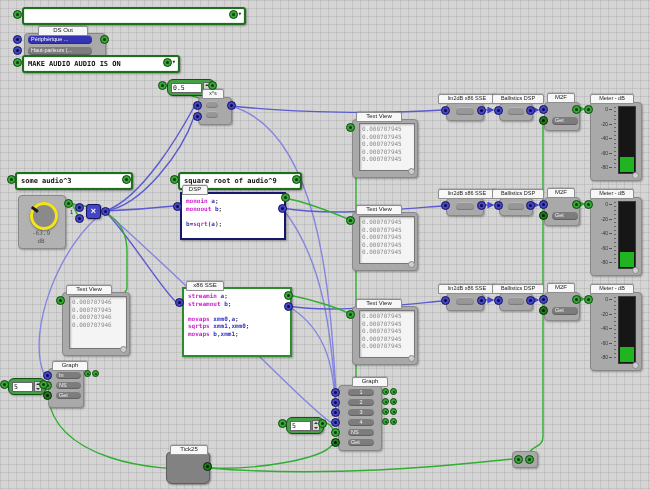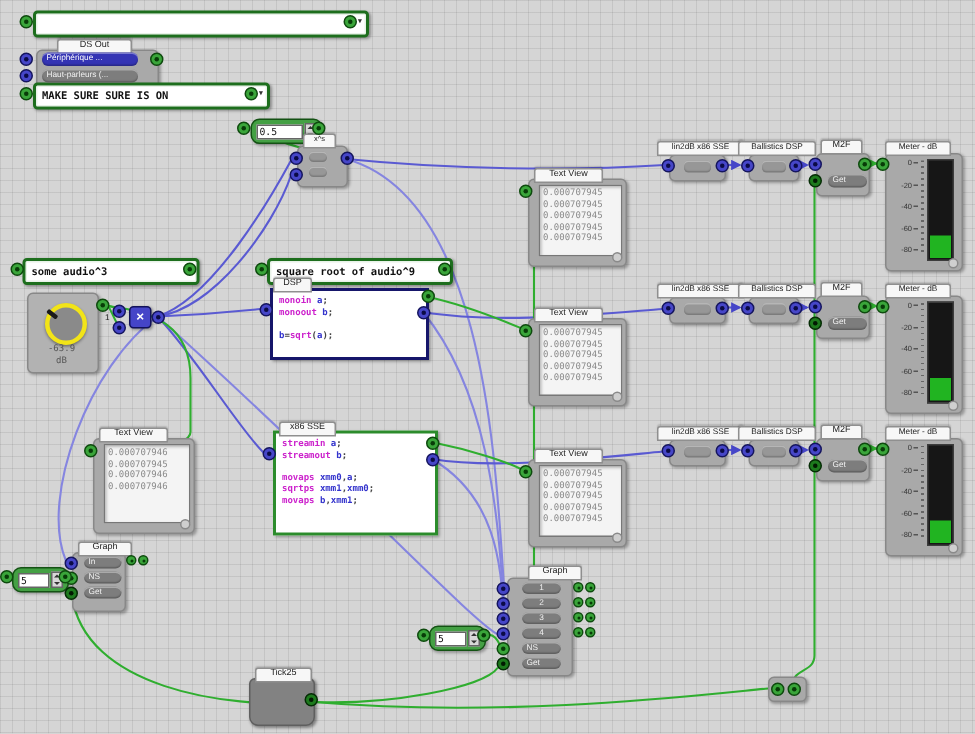--- a/index.html
+++ b/index.html
@@ -135,21 +135,21 @@
   <div class="node-tab" style="left:38px;top:26px;width:44px;">DS Out</div>
   <div class="node-body" style="left:24px;top:33px;width:80px;height:26px;"></div>
   <div class="conn b" style="left:13px;top:35px;"></div>
   <div class="pill blue" style="left:28px;top:35px;width:58px;height:9px;">Périphérique ...</div>
   <div class="conn g" style="left:100px;top:35px;"></div>
   <div class="conn b" style="left:13px;top:46px;"></div>
   <div class="pill dark" style="left:28px;top:46px;width:58px;height:9px;">Haut-parleurs (...</div>
 
   <div class="conn g" style="left:13px;top:58px;"></div>
   <div class="combo" style="left:22px;top:55px;width:140px;height:14px;">
-    <span>MAKE SURE SURE IS ON</span>
+    <span>MAKE AUDIO AUDIO IS ON</span>
     <span class="caret">▾</span>
   </div>
   <div class="conn g" style="left:163px;top:58px;"></div>
 
   <div class="conn g" style="left:158px;top:81px;"></div>
   <div class="valnode" style="left:167px;top:79px;width:40px;height:13px;">
     <span class="vfield">0.5</span>
     <span class="spin"></span>
   </div>
   <div class="conn g" style="left:208px;top:81px;"></div>

